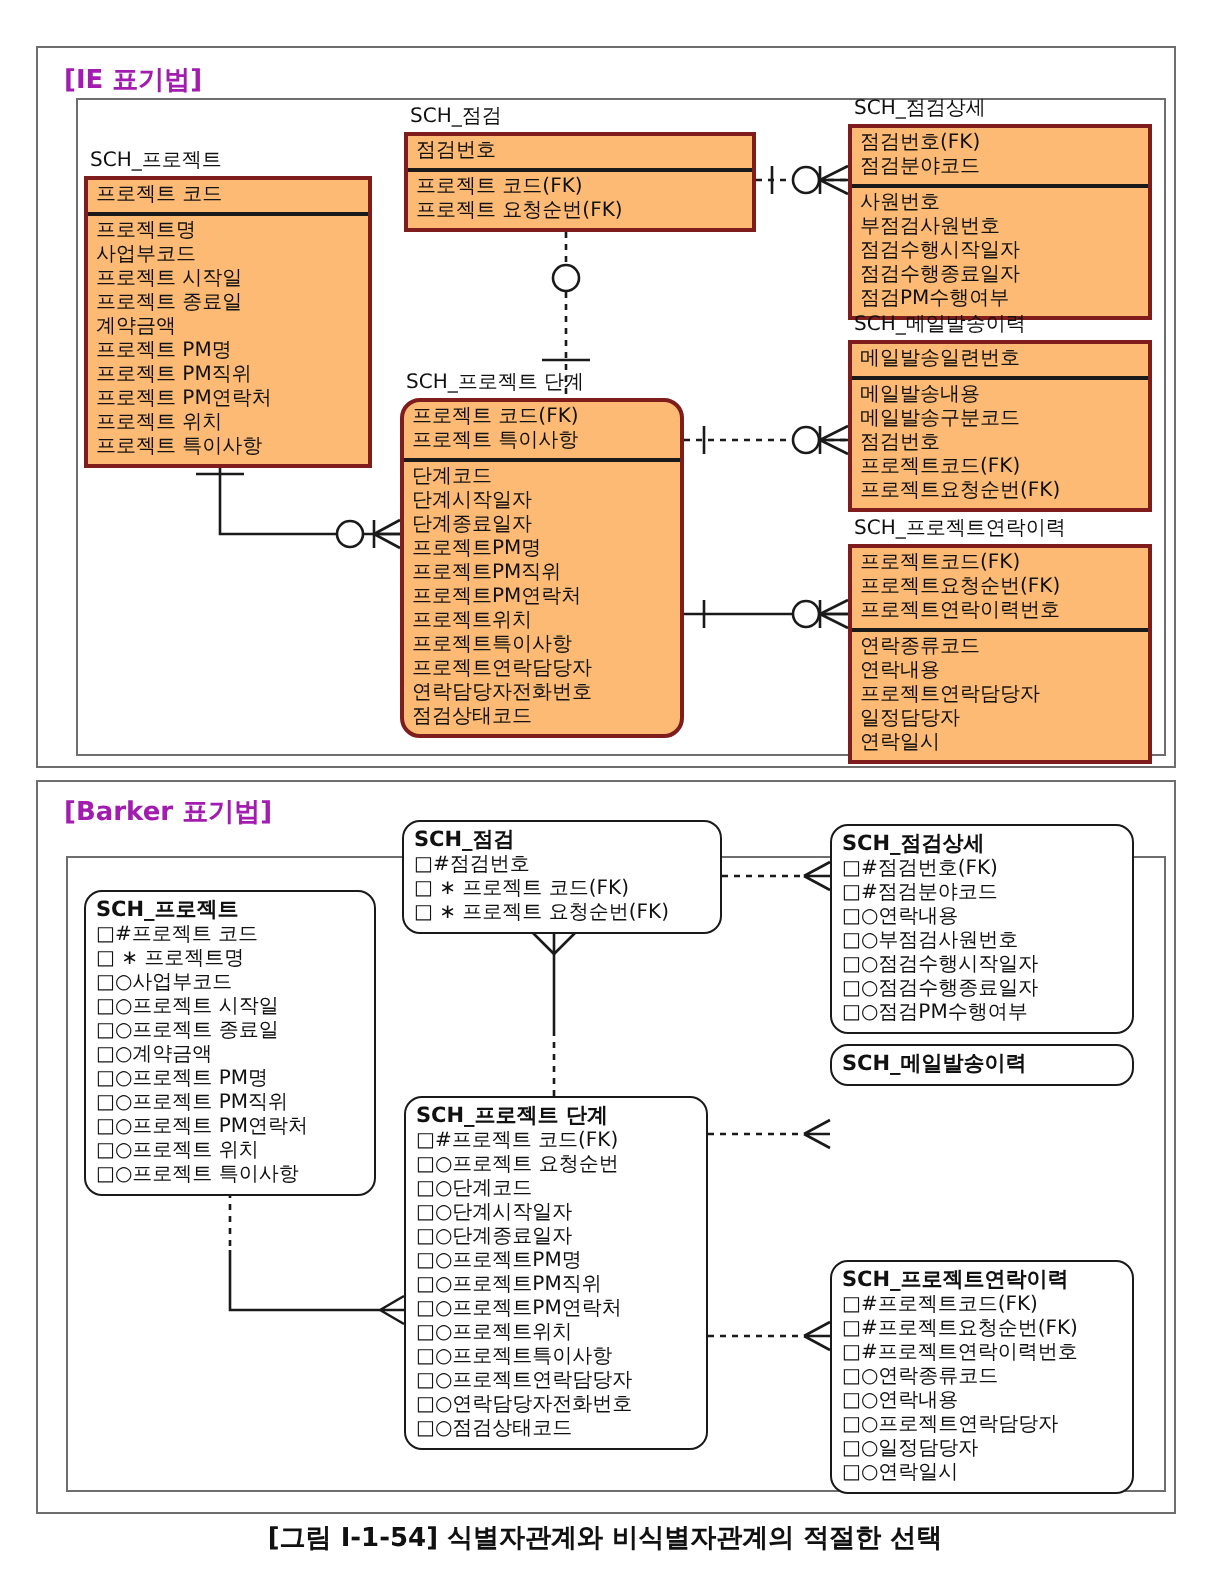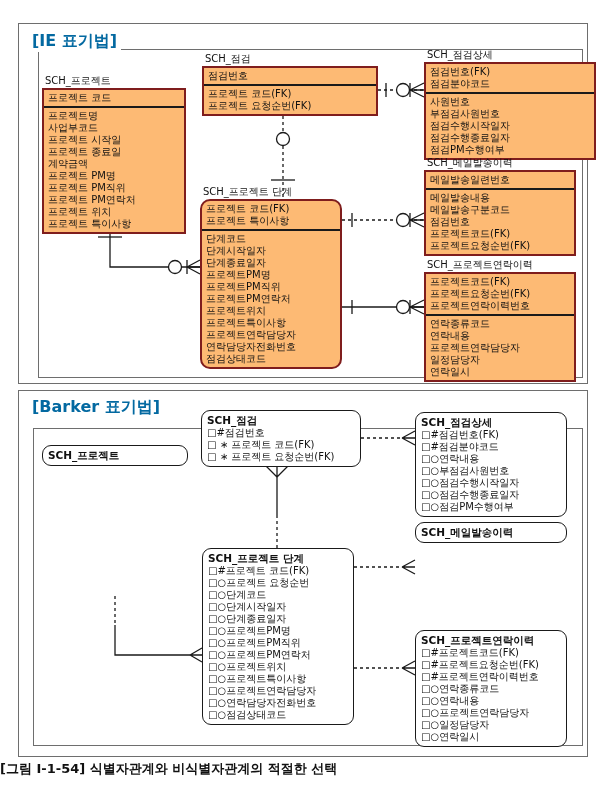--- a/index.html
+++ b/index.html
@@ -1,32 +1,32 @@
 <!DOCTYPE html>
 <html><head>
 <meta charset="utf-8">
 <style>
   *{margin:0;padding:0;box-sizing:border-box}
   html,body{background:#fff}
   body{font-family:"DejaVu Sans","Liberation Sans",sans-serif;color:#111}
   .page{position:relative;width:605px;height:791px;background:#fff;overflow:hidden}
   .frame{position:absolute;border:1px solid #6e6e6e;background:transparent;z-index:0}
-  .section-label{position:absolute;font-weight:bold;font-size:16px;color:#0369a1;z-index:3;background:#fff;padding-right:4px;white-space:nowrap}
+  .section-label{position:absolute;font-weight:bold;font-size:13px;color:#a21caf;z-index:3;background:#fff;padding-right:4px;white-space:nowrap}
   .rel-svg{position:absolute;left:0;top:0;z-index:1}
   .ie-entity{position:absolute;z-index:2}
   .ie-title{font-size:10px;line-height:12px;margin:0 0 1px 3px;white-space:nowrap}
   .ie-box{border:2px solid #7f1d1d;background:#fdba74}
   .ie-pk{border-bottom:2px solid #1a1a1a;padding:2px 4px}
   .ie-attrs{padding:2px 4px}
   .attr{font-size:10px;line-height:12px;white-space:nowrap}
   .rounded{border-radius:10px}
   .bk-entity{position:absolute;z-index:2}
   .bk-box{border:1.5px solid #1a1a1a;border-radius:9px;background:#fff;padding:3px 5px}
   .bk-title{font-size:10.5px;font-weight:bold;line-height:13px;white-space:nowrap}
-  .caption{position:absolute;left:0;top:760px;width:100%;font-weight:bold;font-size:13px;z-index:3}
+  .caption{position:absolute;left:0;top:760px;width:100%;text-align:center;font-weight:bold;font-size:13px;z-index:3}
 </style>
 </head>
 <body>
 
 <div class="page">
 
   <div class="frame" style="left:18px;top:23px;width:570px;height:361px"></div>
   <div class="frame" style="left:38px;top:49px;width:545px;height:329px"></div>
   <div class="frame" style="left:18px;top:390px;width:570px;height:367px"></div>
   <div class="frame" style="left:33px;top:428px;width:550px;height:318px"></div>
@@ -133,21 +133,21 @@
         </div>
       <div class="ie-attrs">
           <div class="attr">프로젝트 코드(FK)</div>
           <div class="attr">프로젝트 요청순번(FK)</div>
         </div>
     </div>
   </div>
 
   <div class="ie-entity" style="left:424px;top:49px">
     <div class="ie-title">SCH_점검상세</div>
-    <div class="ie-box" style="width:172px">
+    <div class="ie-box" style="width:152px">
       <div class="ie-pk">
           <div class="attr">점검번호(FK)</div>
           <div class="attr">점검분야코드</div>
         </div>
       <div class="ie-attrs">
           <div class="attr">사원번호</div>
           <div class="attr">부점검사원번호</div>
           <div class="attr">점검수행시작일자</div>
           <div class="attr">점검수행종료일자</div>
           <div class="attr">점검PM수행여부</div>
@@ -208,20 +208,33 @@
           <div class="attr">프로젝트연락담당자</div>
           <div class="attr">연락담당자전화번호</div>
           <div class="attr">점검상태코드</div>
         </div>
     </div>
   </div>
 
   <div class="bk-entity" style="left:42px;top:445px;width:146px">
     <div class="bk-box">
       <div class="bk-title">SCH_프로젝트</div>
+      <div>
+          <div class="attr">□#프로젝트 코드</div>
+          <div class="attr">□ ∗ 프로젝트명</div>
+          <div class="attr">□○사업부코드</div>
+          <div class="attr">□○프로젝트 시작일</div>
+          <div class="attr">□○프로젝트 종료일</div>
+          <div class="attr">□○계약금액</div>
+          <div class="attr">□○프로젝트 PM명</div>
+          <div class="attr">□○프로젝트 PM직위</div>
+          <div class="attr">□○프로젝트 PM연락처</div>
+          <div class="attr">□○프로젝트 위치</div>
+          <div class="attr">□○프로젝트 특이사항</div>
+        </div>
     </div>
   </div>
 
   <div class="bk-entity" style="left:201px;top:410px;width:160px">
     <div class="bk-box">
       <div class="bk-title">SCH_점검</div>
       <div>
           <div class="attr">□#점검번호</div>
           <div class="attr">□ ∗ 프로젝트 코드(FK)</div>
           <div class="attr">□ ∗ 프로젝트 요청순번(FK)</div>

